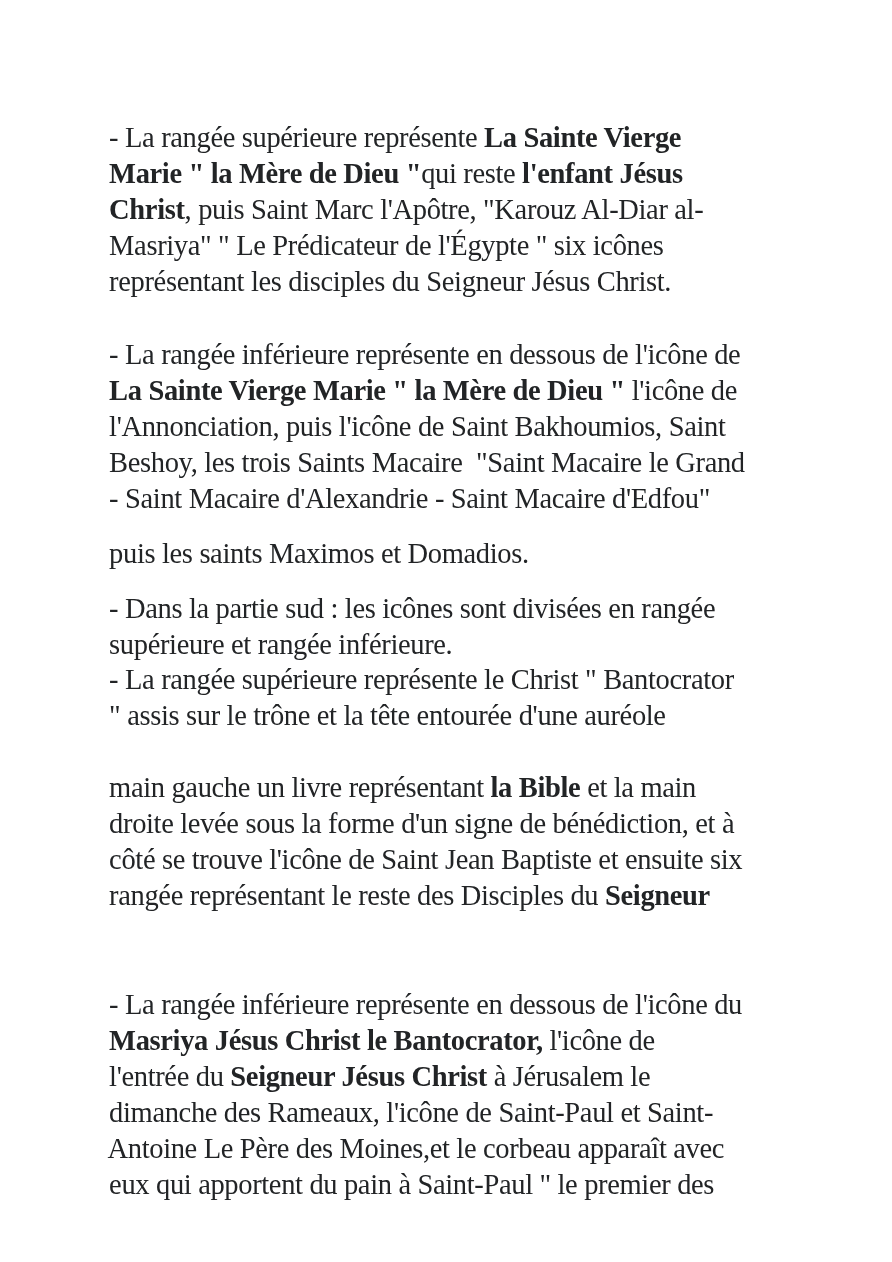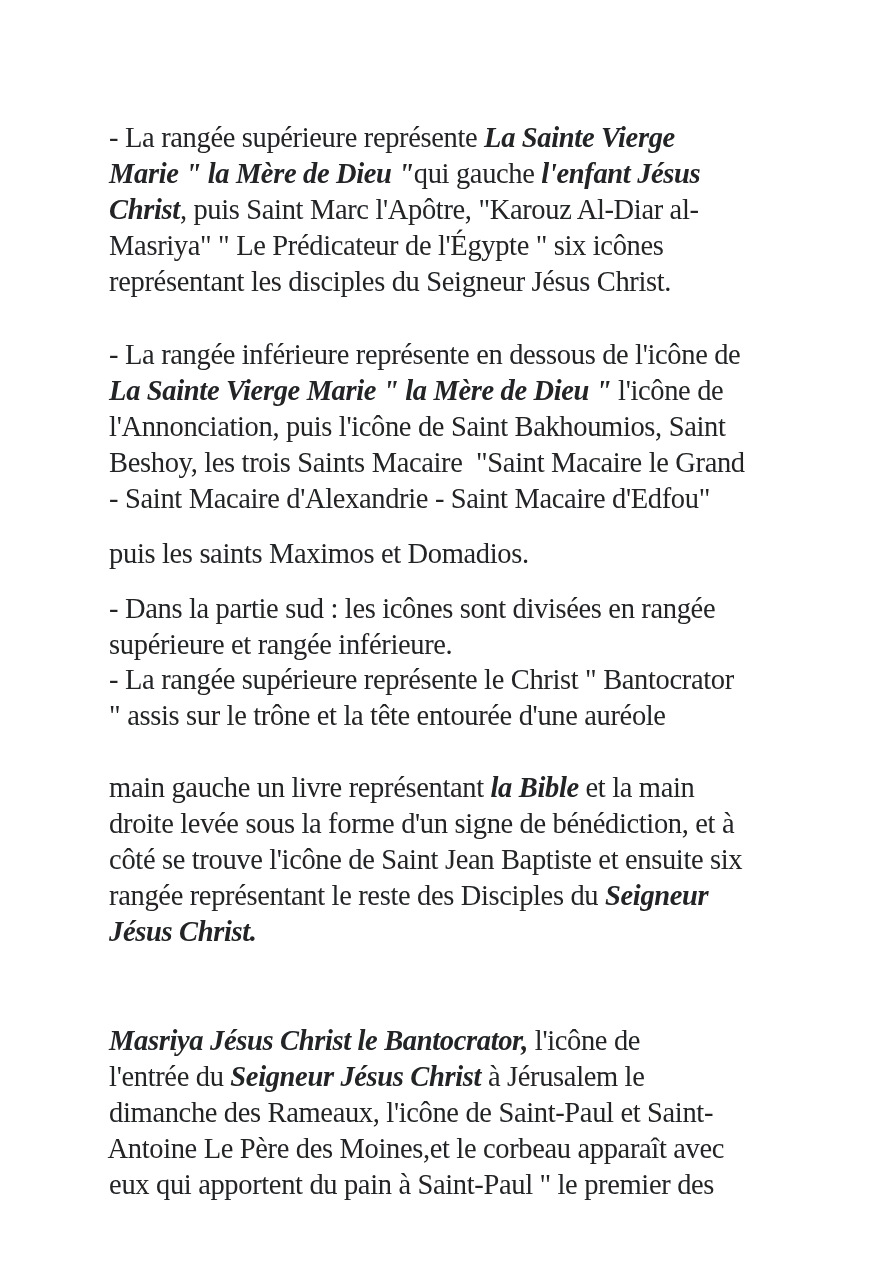--- a/index.html
+++ b/index.html
@@ -11,32 +11,32 @@
     font-size: 28.5px;
     color: #222426;
   }
   .line {
     position: absolute; left: 82px;
     white-space: pre;
     line-height: 36px;
     height: 36px;
     letter-spacing: -0.35px;
   }
-  .seg-b { font-weight: bold; font-style: italic; }
+  .seg-b { font-weight: bold; }
 </style>
 </head>
 <body>
 
 <div class="page">
 
   <div class="line" style="top:84px">
     <span>- La rangée supérieure représente </span><span class="seg-b">La Sainte Vierge</span>
   </div>
   <div class="line" style="top:120px">
-    <span class="seg-b">Marie " la Mère de Dieu "</span><span>qui gauche </span><span class="seg-b">l'enfant Jésus</span>
+    <span class="seg-b">Marie " la Mère de Dieu "</span><span>qui reste </span><span class="seg-b">l'enfant Jésus</span>
   </div>
   <div class="line" style="top:156px">
     <span class="seg-b">Christ</span><span>, puis Saint Marc l'Apôtre, "Karouz Al-Diar al-</span>
   </div>
   <div class="line" style="top:192px">
     <span>Masriya" " Le Prédicateur de l'Égypte " six icônes</span>
   </div>
   <div class="line" style="top:228px">
     <span>représentant les disciples du Seigneur Jésus Christ.</span>
   </div>
@@ -77,24 +77,24 @@
   </div>
   <div class="line" style="top:770px">
     <span>droite levée sous la forme d'un signe de bénédiction, et à</span>
   </div>
   <div class="line" style="top:806px">
     <span>côté se trouve l'icône de Saint Jean Baptiste et ensuite six</span>
   </div>
   <div class="line" style="top:842px">
     <span>rangée représentant le reste des Disciples du </span><span class="seg-b">Seigneur</span>
   </div>
-  <div class="line" style="top:878px">
-    <span class="seg-b">Jésus Christ.</span>
+
+  <div class="line" style="top:951px">
+    <span>- La rangée inférieure représente en dessous de l'icône du</span>
   </div>
-
   <div class="line" style="top:987px">
     <span class="seg-b">Masriya Jésus Christ le Bantocrator,</span><span> l'icône de</span>
   </div>
   <div class="line" style="top:1023px">
     <span>l'entrée du </span><span class="seg-b">Seigneur Jésus Christ</span><span> à Jérusalem le</span>
   </div>
   <div class="line" style="top:1059px">
     <span>dimanche des Rameaux, l'icône de Saint-Paul et Saint-</span>
   </div>
   <div class="line" style="top:1095px">

